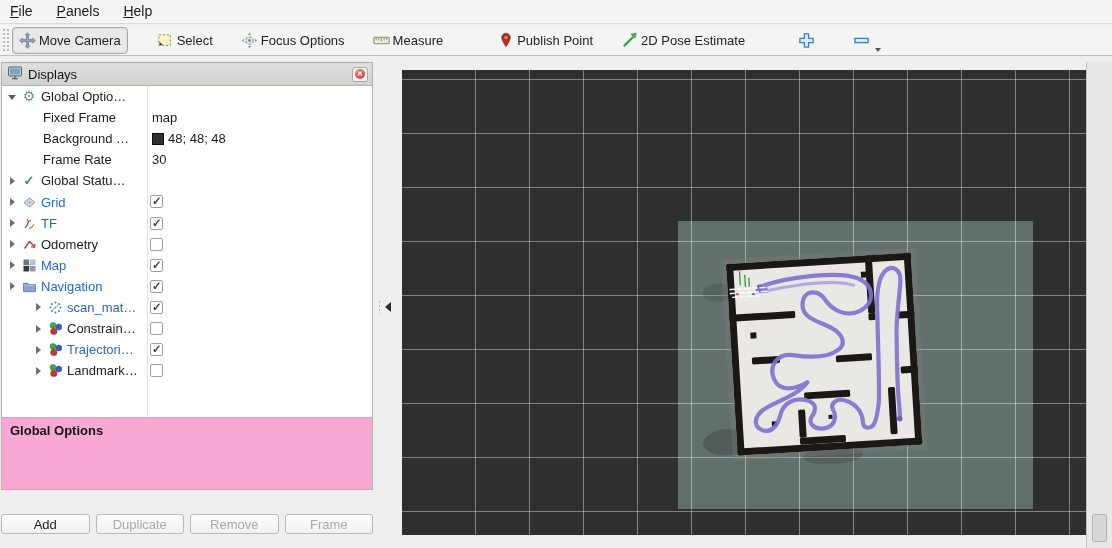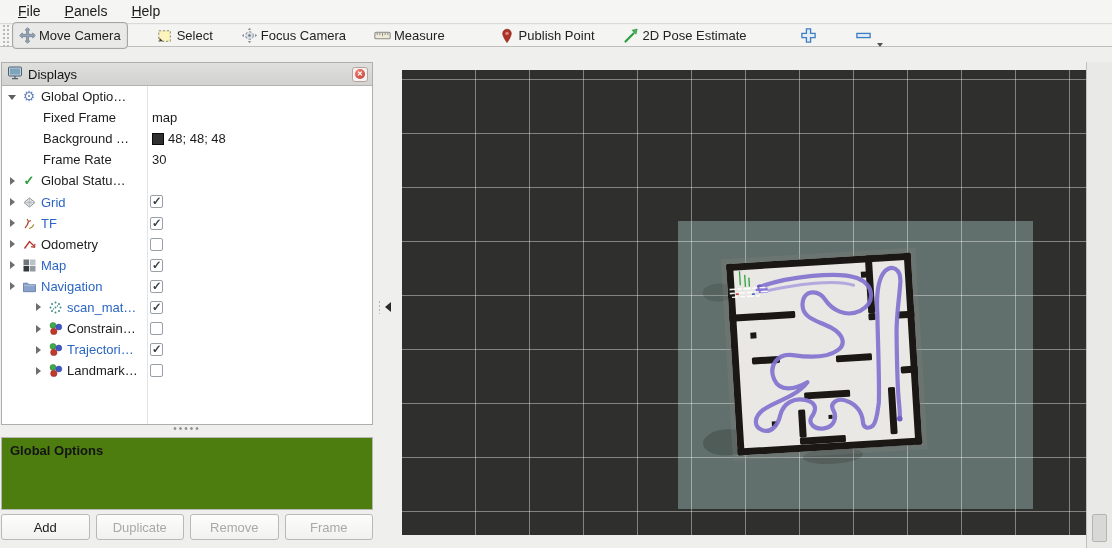--- a/index.html
+++ b/index.html
@@ -2,26 +2,26 @@
 <html><head>
 <meta charset="utf-8">
 <style>
   html,body{margin:0;padding:0;background:#ecedeb;}
   *{box-sizing:border-box;}
   .window{position:relative;width:1112px;height:548px;background:#eff0ee;
     font-family:"Liberation Sans",sans-serif;color:#1a1a1a;overflow:hidden;}
 
   
   .menubar{position:absolute;top:0;left:0;right:0;height:24px;background:#f5f5f4;
-    border-bottom:1px solid #dadad8;display:flex;align-items:center;padding-left:8px;gap:4px;}
+    border-bottom:1px solid #dadad8;display:flex;align-items:center;gap:4px;}
   .menu-item{padding:2px 10px 3px 10px;font-size:14px;cursor:default;}
   .menu-item u{text-decoration:underline;}
 
   
-  .toolbar{position:absolute;top:25px;left:0;right:0;height:22px;background:#f4f4f2;
+  .toolbar{position:absolute;top:25px;left:0;right:0;height:31px;background:#f4f4f2;
     border-bottom:1px solid #bebebc;display:flex;align-items:center;padding-left:2px;}
   .tb-grip{width:7px;height:24px;margin:0 3px 0 0;
     background-image:radial-gradient(circle,#b9b9b7 1px,transparent 1.2px);
     background-size:4px 4px;}
   .tool{display:flex;align-items:center;gap:3px;font-size:13px;color:#232323;
     padding:4px 6px;margin-right:14px;border:1px solid transparent;border-radius:4px;}
   .tool.active{background:#e9e9e7;border-color:#a5a5a3;box-shadow:inset 0 0 2px rgba(0,0,0,.12);}
   .tool .tool-icon{display:inline-flex;width:17px;height:17px;align-items:center;justify-content:center;}
   .tool-sm{margin-right:0;padding:4px 5px;position:relative;}
   .tb-sp1{width:8px;}.tb-sp2{width:26px;}
@@ -59,23 +59,23 @@
     font-size:13px;color:#1c1c1c;gap:4px;}
   .swatch{width:12px;height:12px;background:#303030;border:1px solid #0c0c0c;display:inline-block;}
   .cbox{position:absolute;left:148px;top:4px;width:13px;height:13px;background:#fff;
     border:1px solid #98a0a8;border-radius:2px;}
   .cbox.checked::after{content:"✓";position:absolute;left:1px;top:-2px;font-size:11.5px;
     color:#3a4046;font-weight:bold;}
 
   
   .splitter{position:absolute;left:0;top:425px;width:374px;height:8px;display:flex;
     align-items:center;justify-content:center;color:#8f8f8d;font-size:10px;letter-spacing:2px;line-height:4px;}
-  .descbox{position:absolute;left:1px;top:437px;width:372px;height:73px;background:#4d7c0f;
+  .descbox{position:absolute;left:1px;top:417px;width:372px;height:73px;background:#f9a8d4;
     border:1px solid #b6b6b4;padding:5px 8px;font-size:13px;font-weight:bold;color:#141414;}
-  .btnrow{position:absolute;left:1px;top:514px;width:372px;height:26px;display:flex;gap:6px;}
+  .btnrow{position:absolute;left:1px;top:514px;width:372px;height:20px;display:flex;gap:6px;}
   .abtn{flex:1;border:1px solid #b9b9b7;border-radius:3px;background:linear-gradient(#fdfdfd,#f1f1ef);
     font-size:13px;font-family:"Liberation Sans",sans-serif;color:#1a1a1a;display:flex;
     align-items:center;justify-content:center;}
   .abtn.disabled{color:#a9a9a7;}
 
   
   .gutter{position:absolute;left:374px;top:62px;width:28px;bottom:0;background:#eff0ee;}
   .g-arrow{position:absolute;left:11px;top:240px;width:0;height:0;
     border-top:5px solid transparent;border-bottom:5px solid transparent;border-right:6px solid #2a2a2a;}
   .g-dots{position:absolute;left:4px;top:238px;width:3px;height:14px;
@@ -124,21 +124,21 @@
       <span class="tool-label">Select</span>
     </div>
     <div class="tool">
       <span class="tool-icon">
           <svg width="17" height="17" viewBox="0 0 16 16">
             <circle cx="8" cy="8" r="3.6" fill="#dde2e8" stroke="#8a93a0" stroke-width="1" stroke-dasharray="2.4 1.6"></circle>
             <circle cx="8" cy="8" r="1.2" fill="#6a7380"></circle>
             <path d="M8 .8 9.6 2.8H6.4ZM8 15.2 6.4 13.2h3.2ZM.8 8 2.8 6.4v3.2ZM15.2 8l-2-1.6v3.2Z" fill="#8a93a0"></path>
           </svg>
         </span>
-      <span class="tool-label">Focus Camera</span>
+      <span class="tool-label">Focus Options</span>
     </div>
     <div class="tool">
       <span class="tool-icon">
           <svg width="17" height="17" viewBox="0 0 16 16">
             <rect x="0.8" y="5" width="14.4" height="6" rx="1" fill="#efe9d8" stroke="#8a8a86"></rect>
             <path d="M3 5v2.6M5.5 5v2.6M8 5v3.6M10.5 5v2.6M13 5v2.6" stroke="#8a8a86" stroke-width="0.9" fill="none"></path>
           </svg>
         </span>
       <span class="tool-label">Measure</span>
     </div>

